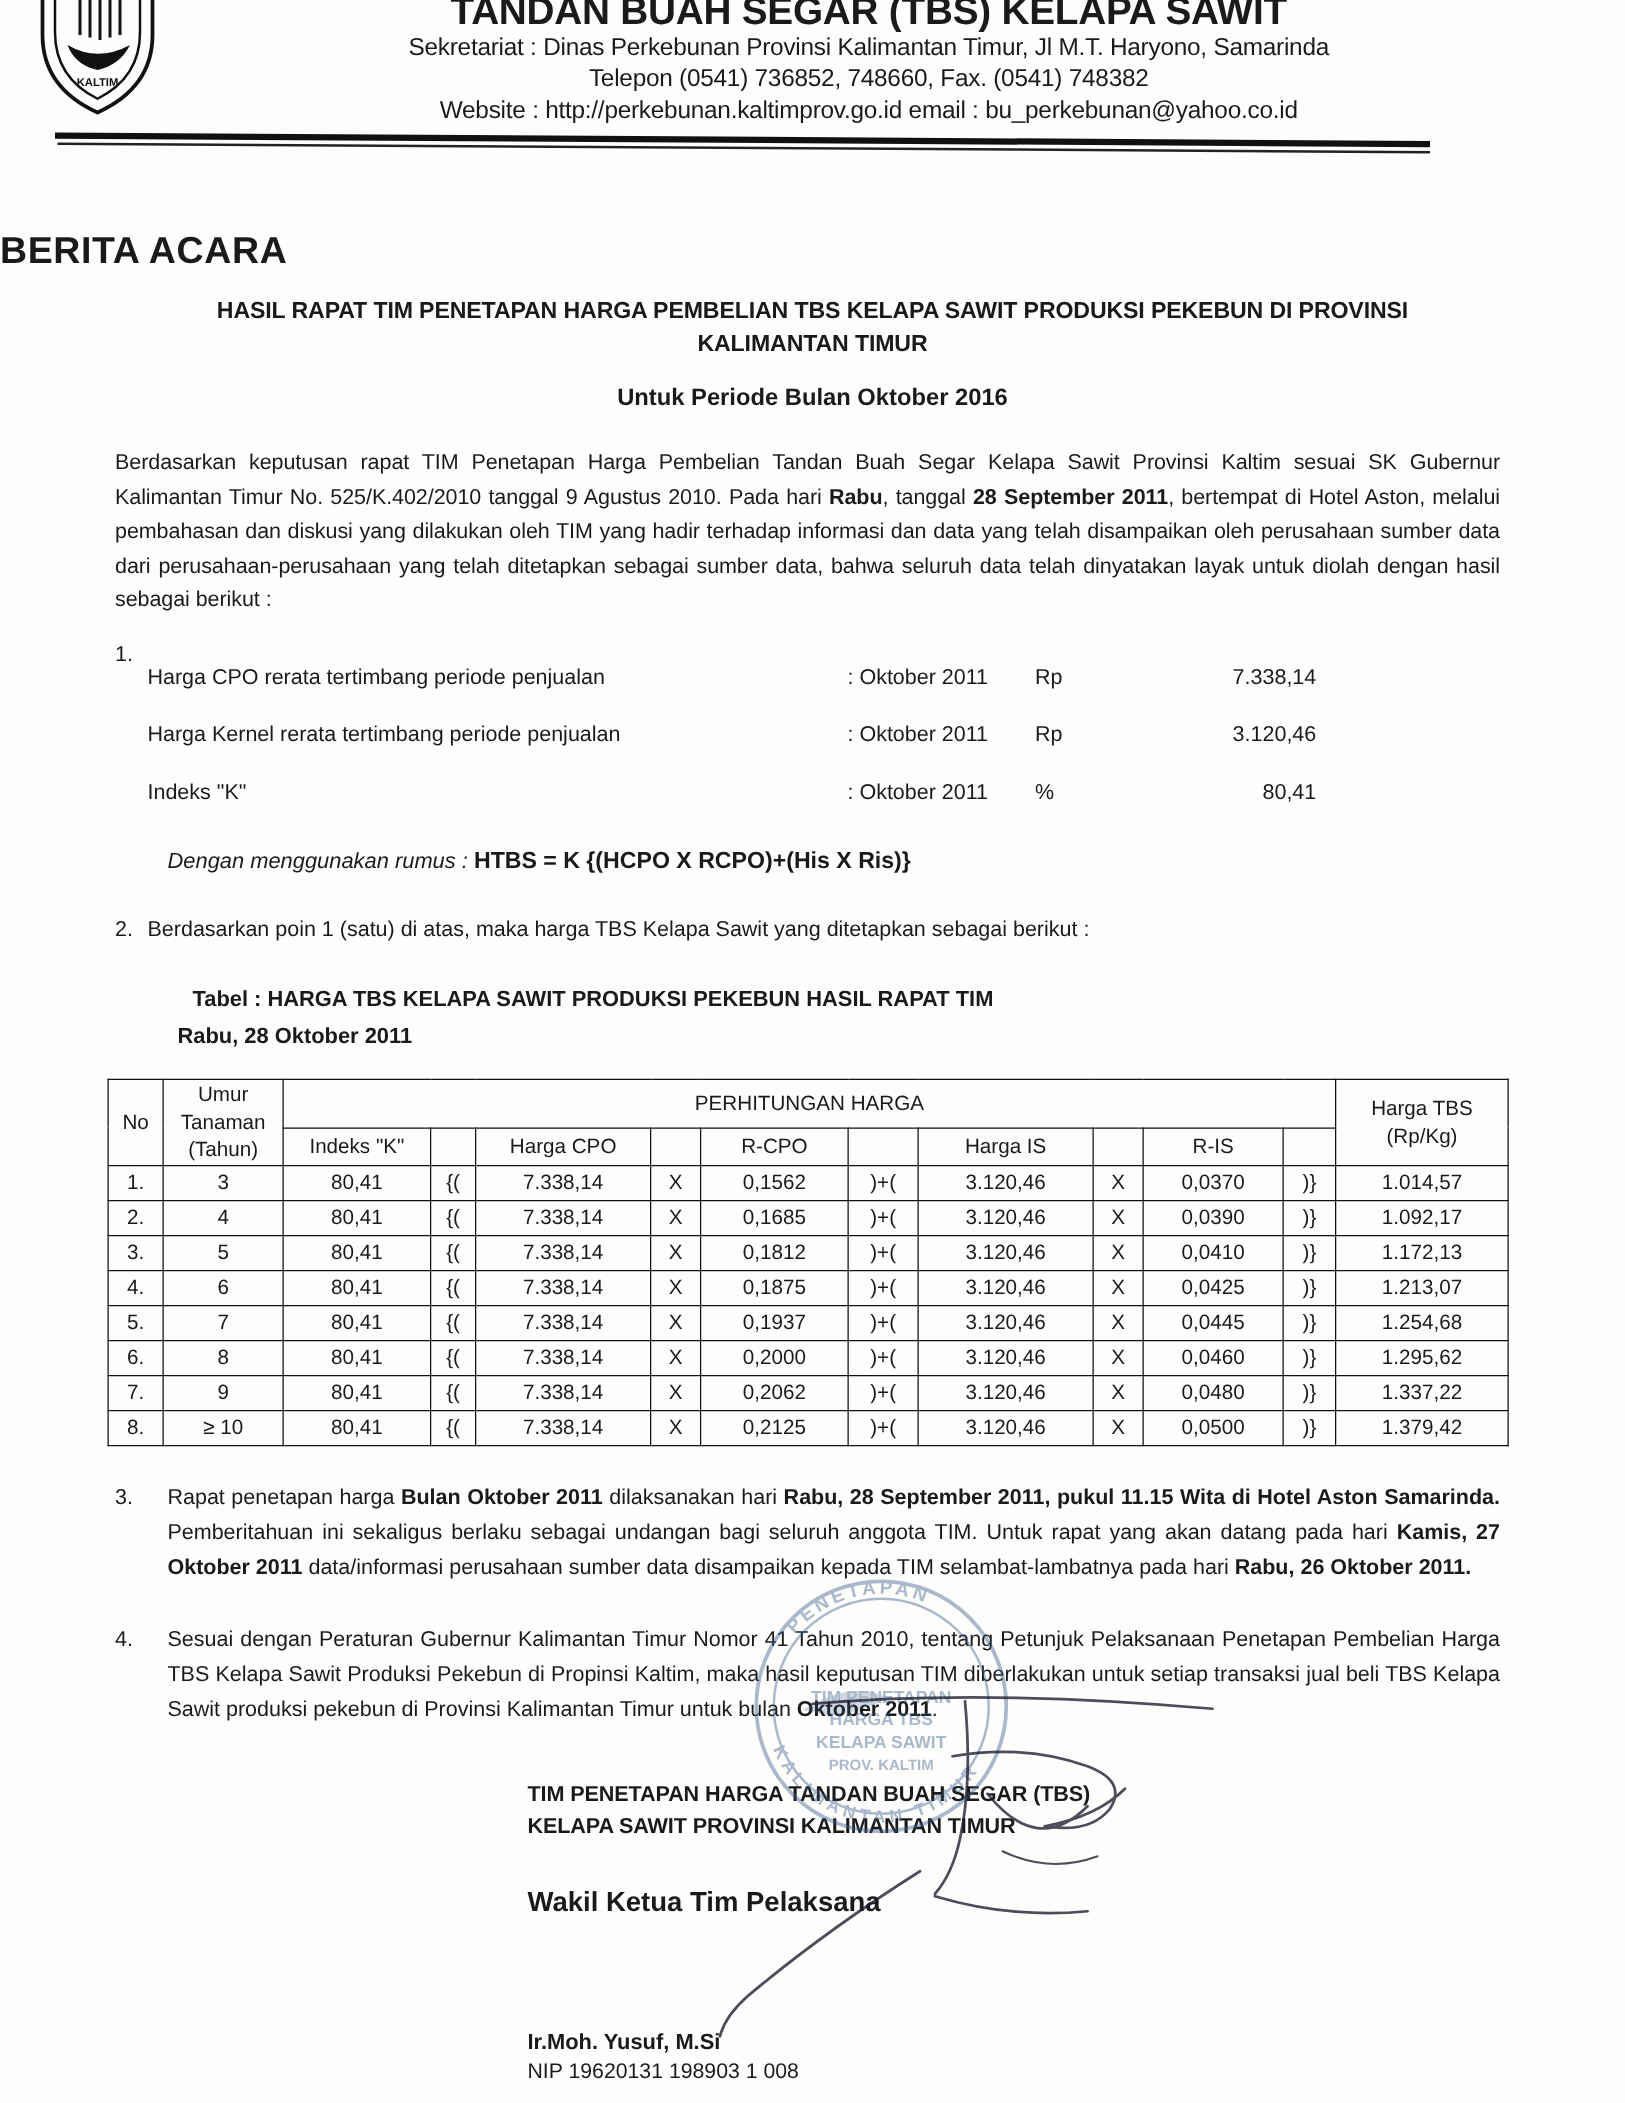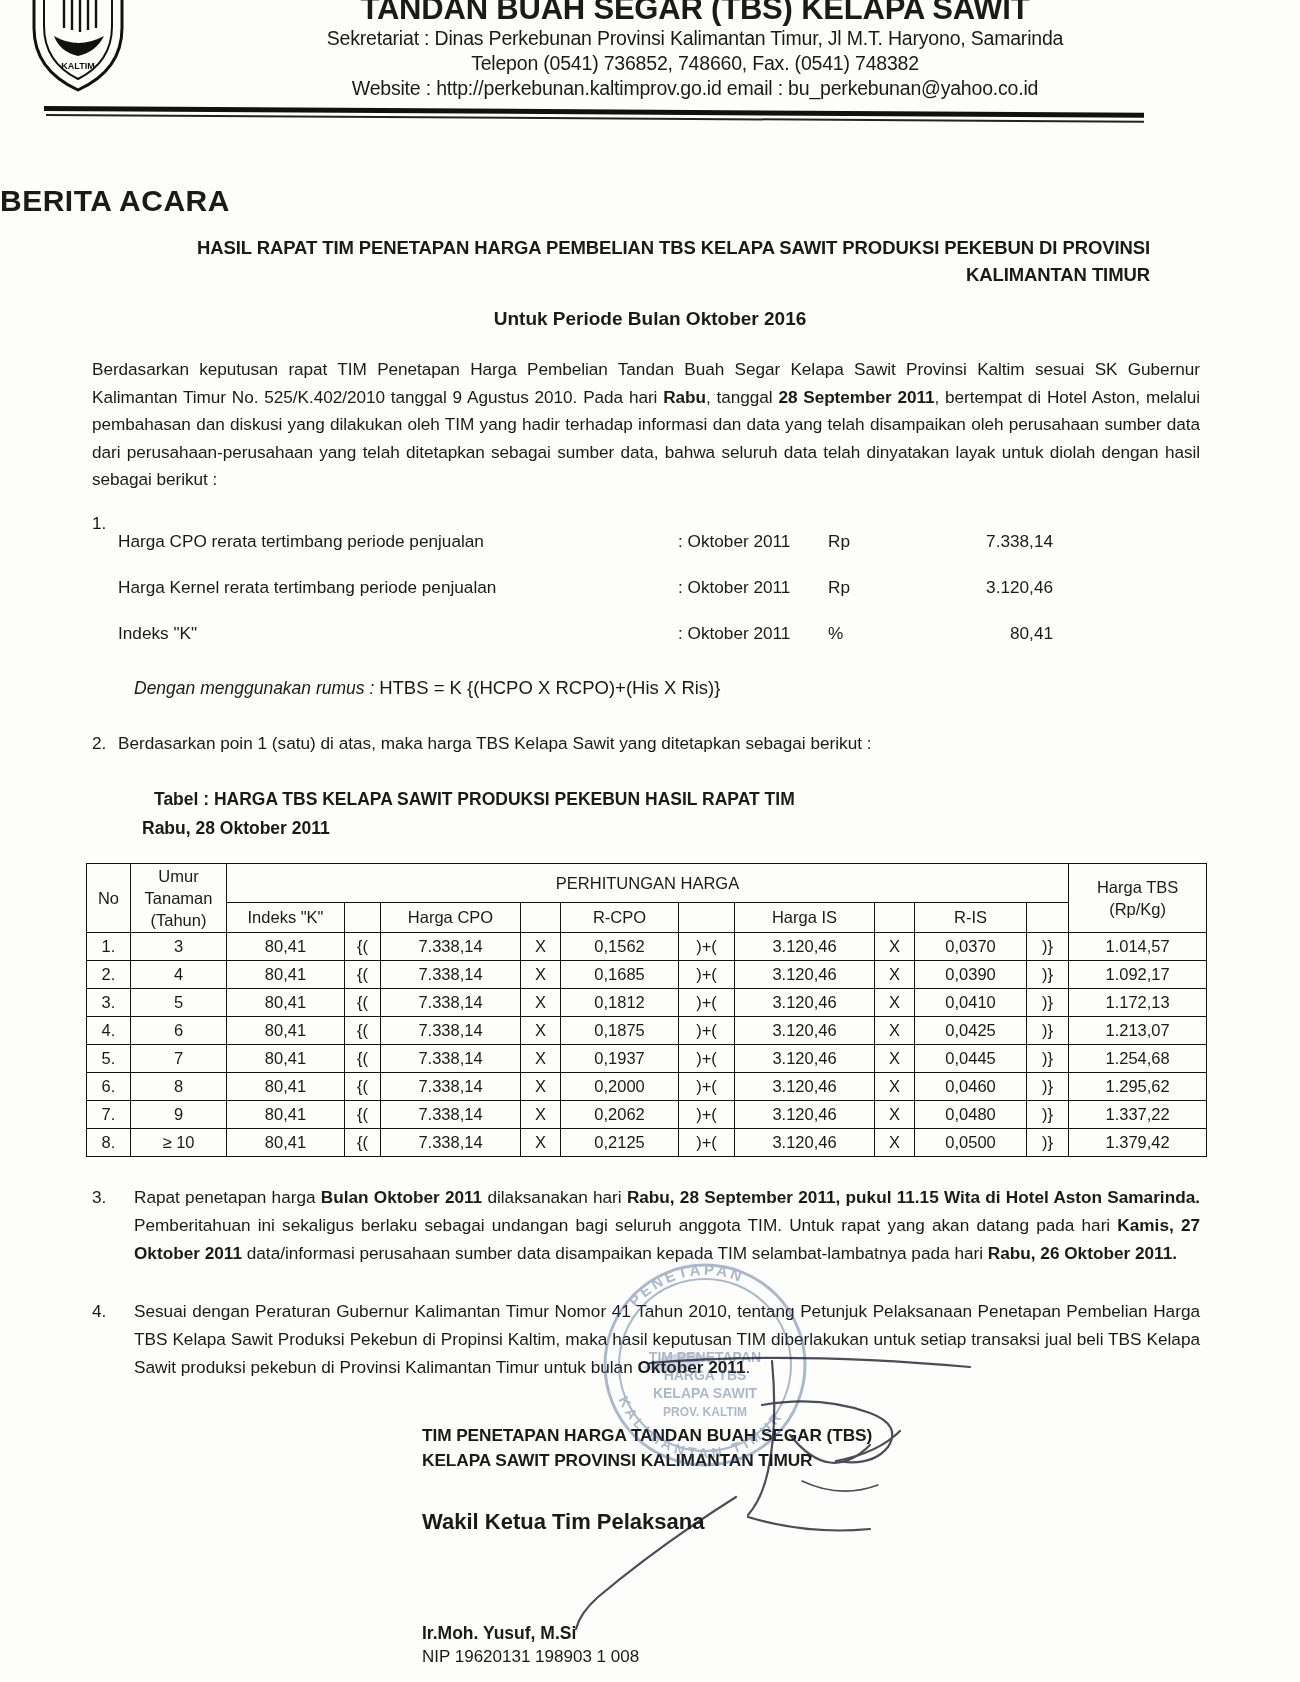--- a/index.html
+++ b/index.html
@@ -75,21 +75,21 @@
   .doc-title {
     margin-top: 66px;
     text-align: left;
     font-size: 30px;
     font-weight: bold;
     letter-spacing: 0.5px;
   }
   .doc-sub {
     margin: 16px auto 0 auto;
     width: 1000px;
-    text-align: right;
+    text-align: center;
     font-size: 18.5px;
     font-weight: bold;
     line-height: 27px;
     letter-spacing: -0.1px;
   }
   .doc-period {
     margin-top: 20px;
     text-align: center;
     font-size: 19px;
     font-weight: bold;
@@ -126,21 +126,21 @@
   .pricerow .per { width: 150px; flex: 0 0 150px; }
   .pricerow .cur { width: 105px; flex: 0 0 105px; }
   .pricerow .val { width: 120px; flex: 0 0 120px; text-align: right; }
 
   .formula {
     margin: 26px 0 0 42px;
     font-size: 17.5px;
     line-height: 28px;
   }
   .formula .it { font-style: italic; }
-  .formula .bd { font-weight: normal; font-size: 18.5px; }
+  .formula .bd { font-weight: bold; font-size: 18.5px; }
 
   .item2 {
     margin-top: 28px;
     display: flex;
     font-size: 17.2px;
     line-height: 27px;
   }
   .item2 .num { width: 26px; flex: 0 0 26px; }
 
   .tabel-cap {

